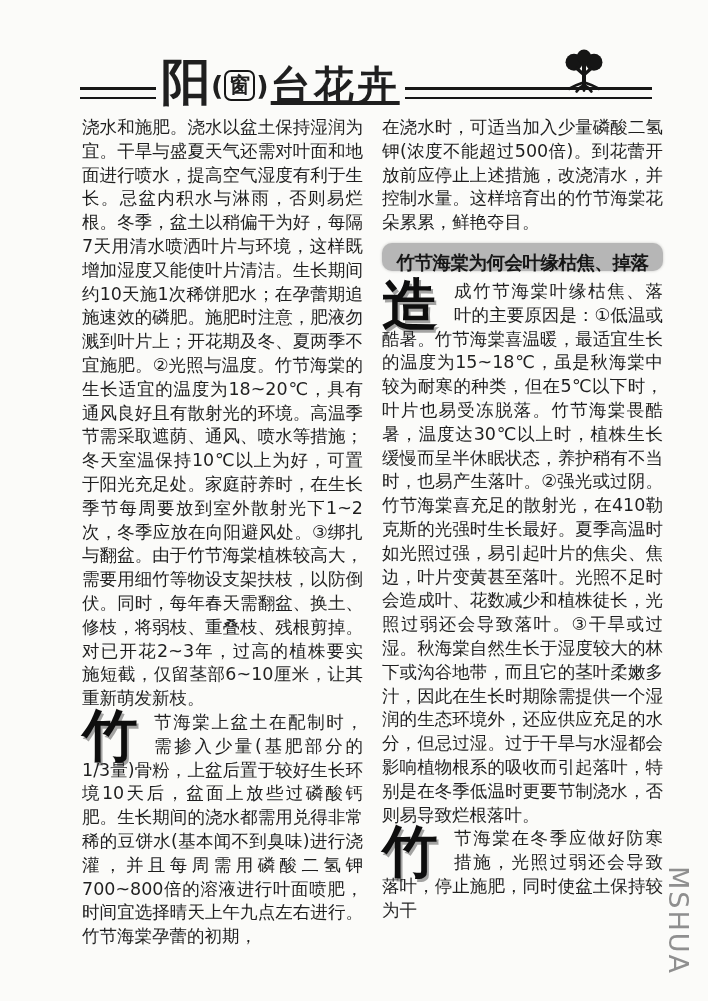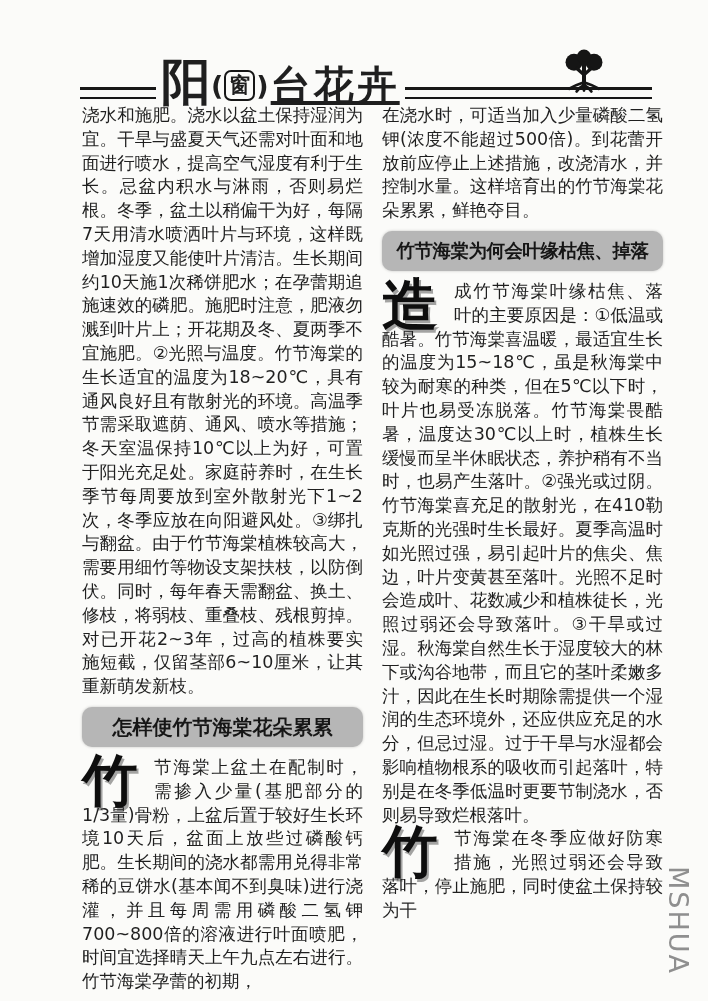--- a/index.html
+++ b/index.html
@@ -33,36 +33,36 @@
   .t-big{font-size:50px;line-height:48px;letter-spacing:0;}
   .t-paren{font-size:27px;line-height:30px;position:relative;top:-5px;font-weight:700;}
   .t-box{
     display:inline-block;border:2px solid #161616;border-radius:7px;
     width:27px;height:27px;line-height:27px;text-align:center;
     font-size:21px;font-weight:700;position:relative;top:-5px;margin:0 1px;
   }
   .t-rest{font-size:40px;line-height:42px;letter-spacing:3px;margin-left:2px;text-decoration:underline;}
   .plant{position:absolute;left:560px;top:49px;width:48px;height:48px;}
   
-  .col{position:absolute;top:104px;width:281px;}
+  .col{position:absolute;top:116px;width:281px;}
   .col-left{left:82px;}
   .col-right{left:366px;margin-left:16px;}
   .bodytext{
     margin:0;
     font-size:17.5px;
     line-height:23.8px;
     text-align:justify;
     text-justify:inter-character;
     color:#1f1f1f;
   }
   .section-box{
     margin:8px 0 9px;
     background:#b6b6b6;
     border-radius:10px;
-    height:40px;line-height:40px;
+    height:28px;line-height:40px;
     text-align:center;
     font-size:20px;font-weight:700;color:#161616;
     white-space:nowrap;
     box-shadow:0 0 3px rgba(0,0,0,.22);
   }
   .section-box.tight{font-size:18.5px;letter-spacing:-.5px;}
   .drop-para{overflow:visible;}
   .dropcap{
     float:left;
     width:72px;height:47px;
@@ -102,21 +102,20 @@
       <circle cx="17.4" cy="7.2" r="4.6" stroke-width="0"></circle>
       <circle cx="12" cy="4.2" r="3.9" stroke-width="0"></circle>
       <path d="M12 7 L12 18" fill="none" stroke-width="2.2"></path>
       <path d="M7.5 10 L12 14 M16.5 10 L12 14" fill="none" stroke-width="1.8"></path>
       <path d="M12 18 C9 19 6.5 20 4 21.5 M12 18 C15 19 17.5 20 20 21.5 M12 18 L12 22.5 M12 19.5 C10 20.5 9 21.5 8 23 M12 19.5 C14 20.5 15 21.5 16 23" fill="none" stroke-width="1.5" stroke-linecap="round"></path>
     </g>
   </svg>
 
   <section class="col col-left">
     <p class="bodytext">浇水和施肥。浇水以盆土保持湿润为宜。干旱与盛夏天气还需对叶面和地面进行喷水，提高空气湿度有利于生长。忌盆内积水与淋雨，否则易烂根。冬季，盆土以稍偏干为好，每隔7天用清水喷洒叶片与环境，这样既增加湿度又能使叶片清洁。生长期间约10天施1次稀饼肥水；在孕蕾期追施速效的磷肥。施肥时注意，肥液勿溅到叶片上；开花期及冬、夏两季不宜施肥。②光照与温度。竹节海棠的生长适宜的温度为18~20℃，具有通风良好且有散射光的环境。高温季节需采取遮荫、通风、喷水等措施；冬天室温保持10℃以上为好，可置于阳光充足处。家庭莳养时，在生长季节每周要放到室外散射光下1~2次，冬季应放在向阳避风处。③绑扎与翻盆。由于竹节海棠植株较高大，需要用细竹等物设支架扶枝，以防倒伏。同时，每年春天需翻盆、换土、修枝，将弱枝、重叠枝、残根剪掉。对已开花2~3年，过高的植株要实施短截，仅留茎部6~10厘米，让其重新萌发新枝。</p>
-    <div class="section-box">怎样使竹节海棠花朵累累</div>
     <p class="bodytext drop-para"><span class="dropcap">竹</span><span>节海棠上盆土在配制时，需掺入少量(基肥部分的1/3量)骨粉，上盆后置于较好生长环境10天后，盆面上放些过磷酸钙肥。生长期间的浇水都需用兑得非常稀的豆饼水(基本闻不到臭味)进行浇灌，并且每周需用磷酸二氢钾700~800倍的溶液进行叶面喷肥，时间宜选择晴天上午九点左右进行。竹节海棠孕蕾的初期，</span></p>
   </section>
 
   <section class="col col-right">
     <p class="bodytext">在浇水时，可适当加入少量磷酸二氢钾(浓度不能超过500倍)。到花蕾开放前应停止上述措施，改浇清水，并控制水量。这样培育出的竹节海棠花朵累累，鲜艳夺目。</p>
     <div class="section-box tight">竹节海棠为何会叶缘枯焦、掉落</div>
     <p class="bodytext drop-para"><span class="dropcap">造</span><span>成竹节海棠叶缘枯焦、落叶的主要原因是：①低温或酷暑。竹节海棠喜温暖，最适宜生长的温度为15~18℃，虽是秋海棠中较为耐寒的种类，但在5℃以下时，叶片也易受冻脱落。竹节海棠畏酷暑，温度达30℃以上时，植株生长缓慢而呈半休眠状态，养护稍有不当时，也易产生落叶。②强光或过阴。竹节海棠喜充足的散射光，在410勒克斯的光强时生长最好。夏季高温时如光照过强，易引起叶片的焦尖、焦边，叶片变黄甚至落叶。光照不足时会造成叶、花数减少和植株徒长，光照过弱还会导致落叶。③干旱或过湿。秋海棠自然生长于湿度较大的林下或沟谷地带，而且它的茎叶柔嫩多汁，因此在生长时期除需提供一个湿润的生态环境外，还应供应充足的水分，但忌过湿。过于干旱与水湿都会影响植物根系的吸收而引起落叶，特别是在冬季低温时更要节制浇水，否则易导致烂根落叶。</span></p>
     <p class="bodytext drop-para"><span class="dropcap">竹</span><span>节海棠在冬季应做好防寒措施，光照过弱还会导致落叶，停止施肥，同时使盆土保持较为干</span></p>
   </section>
 

